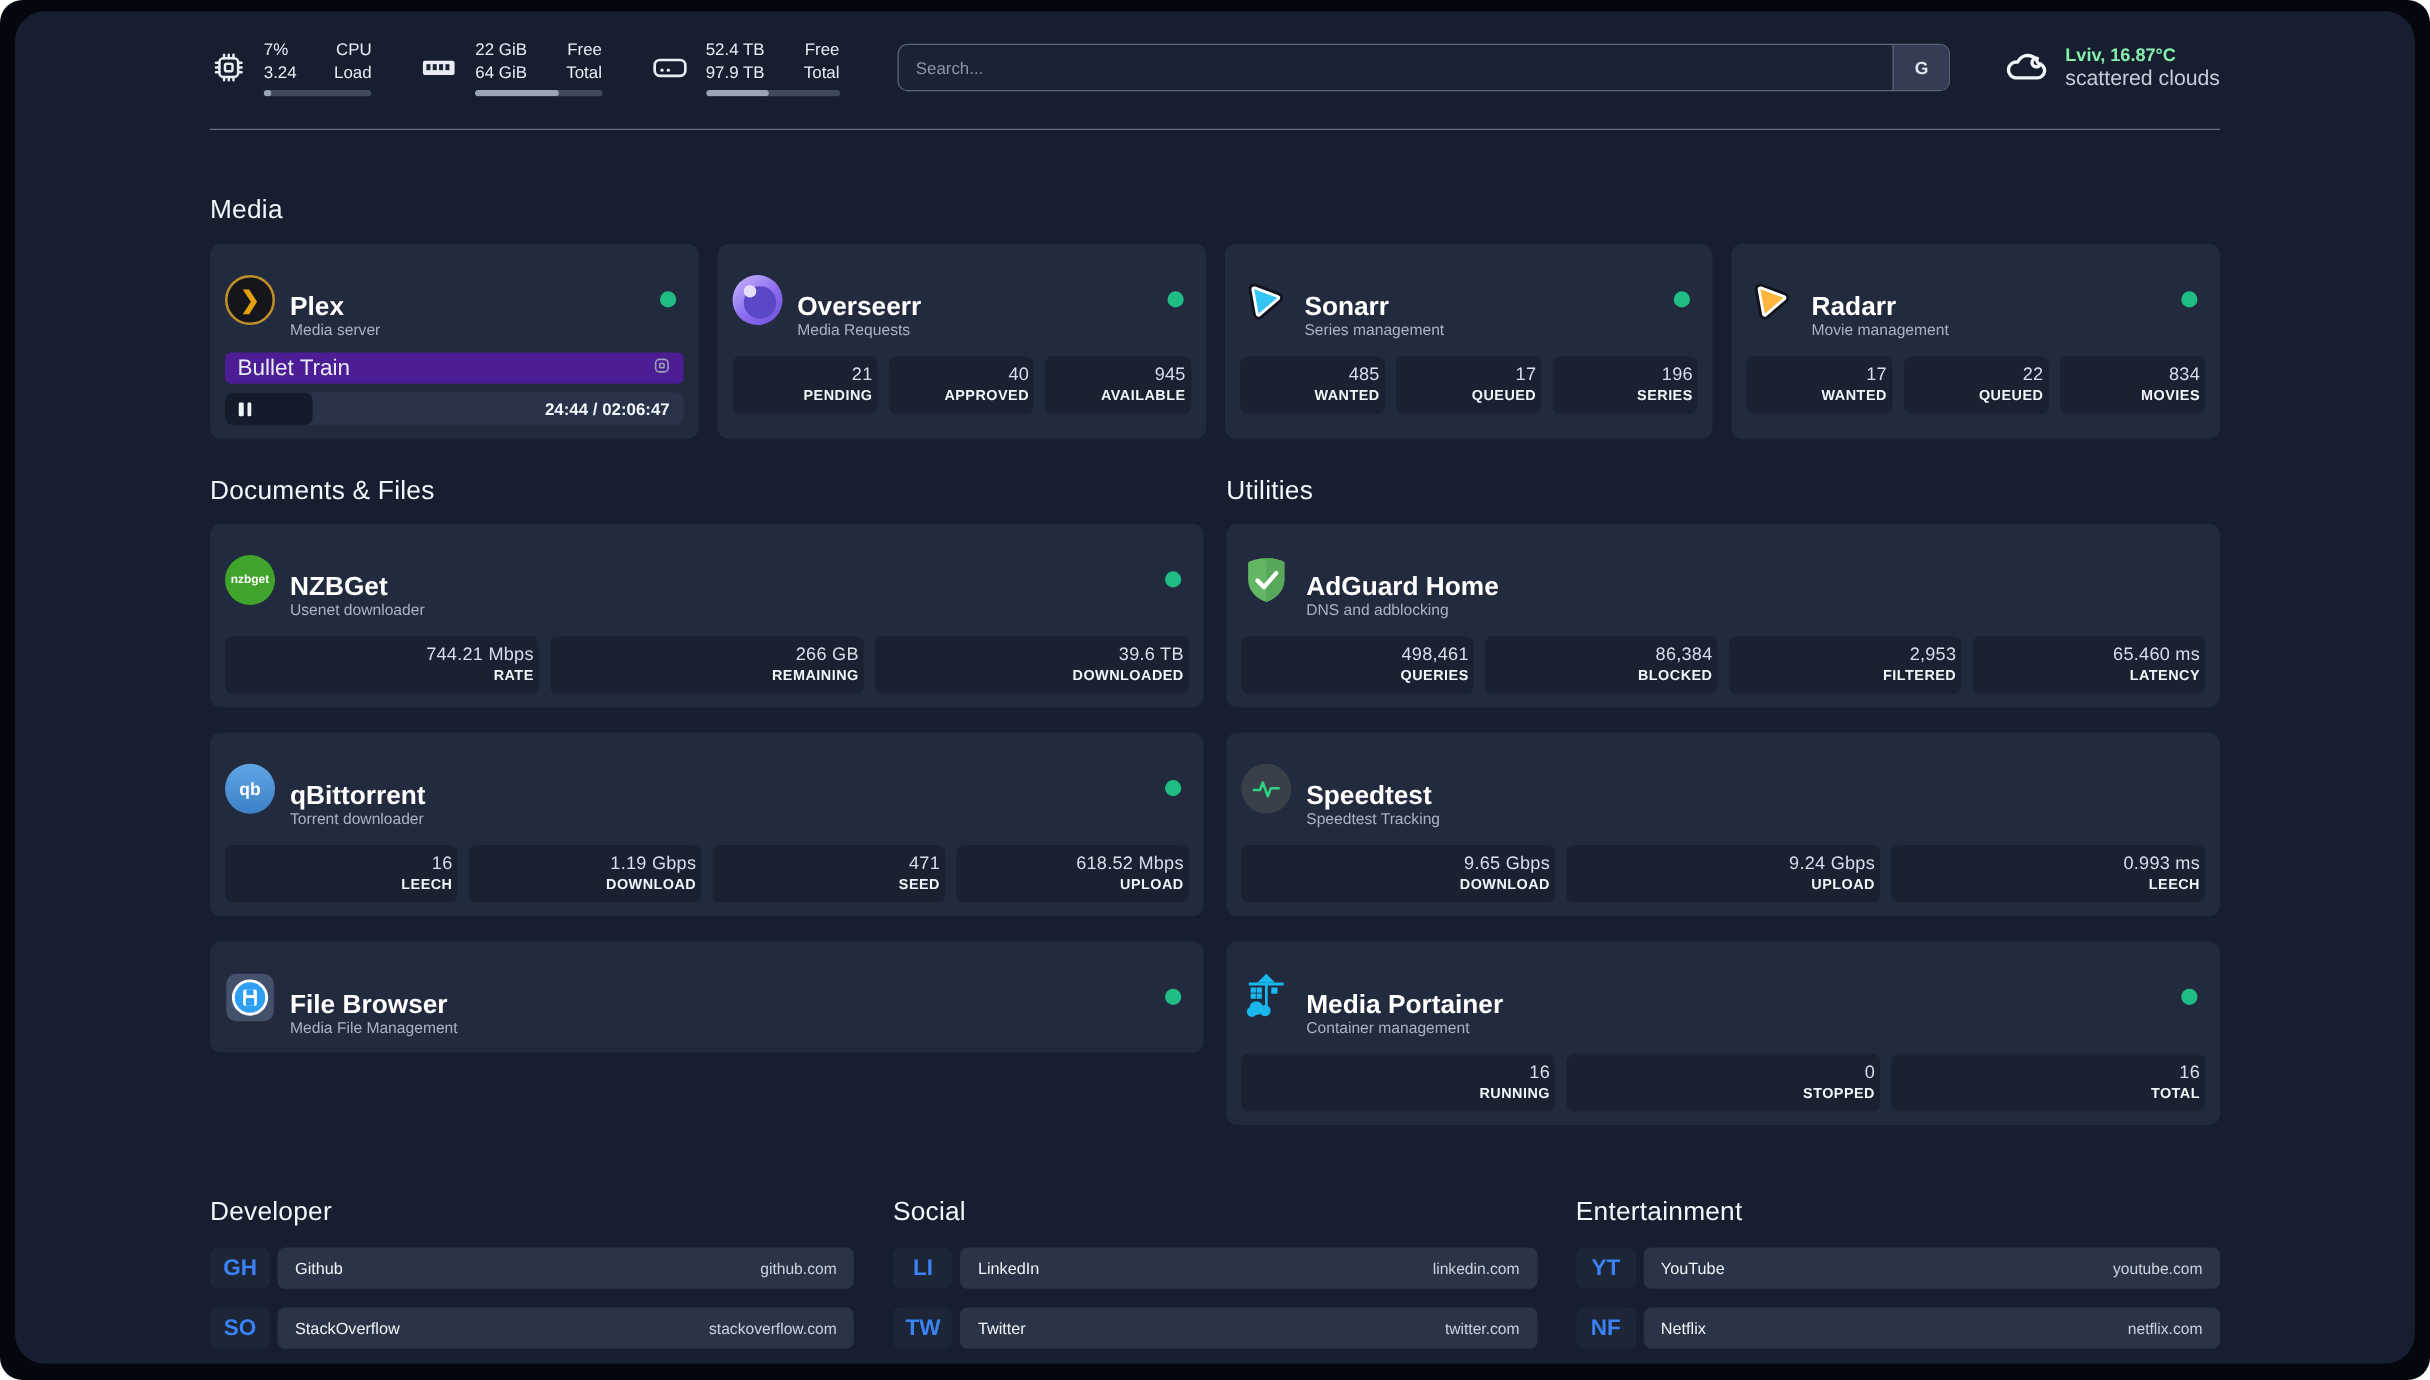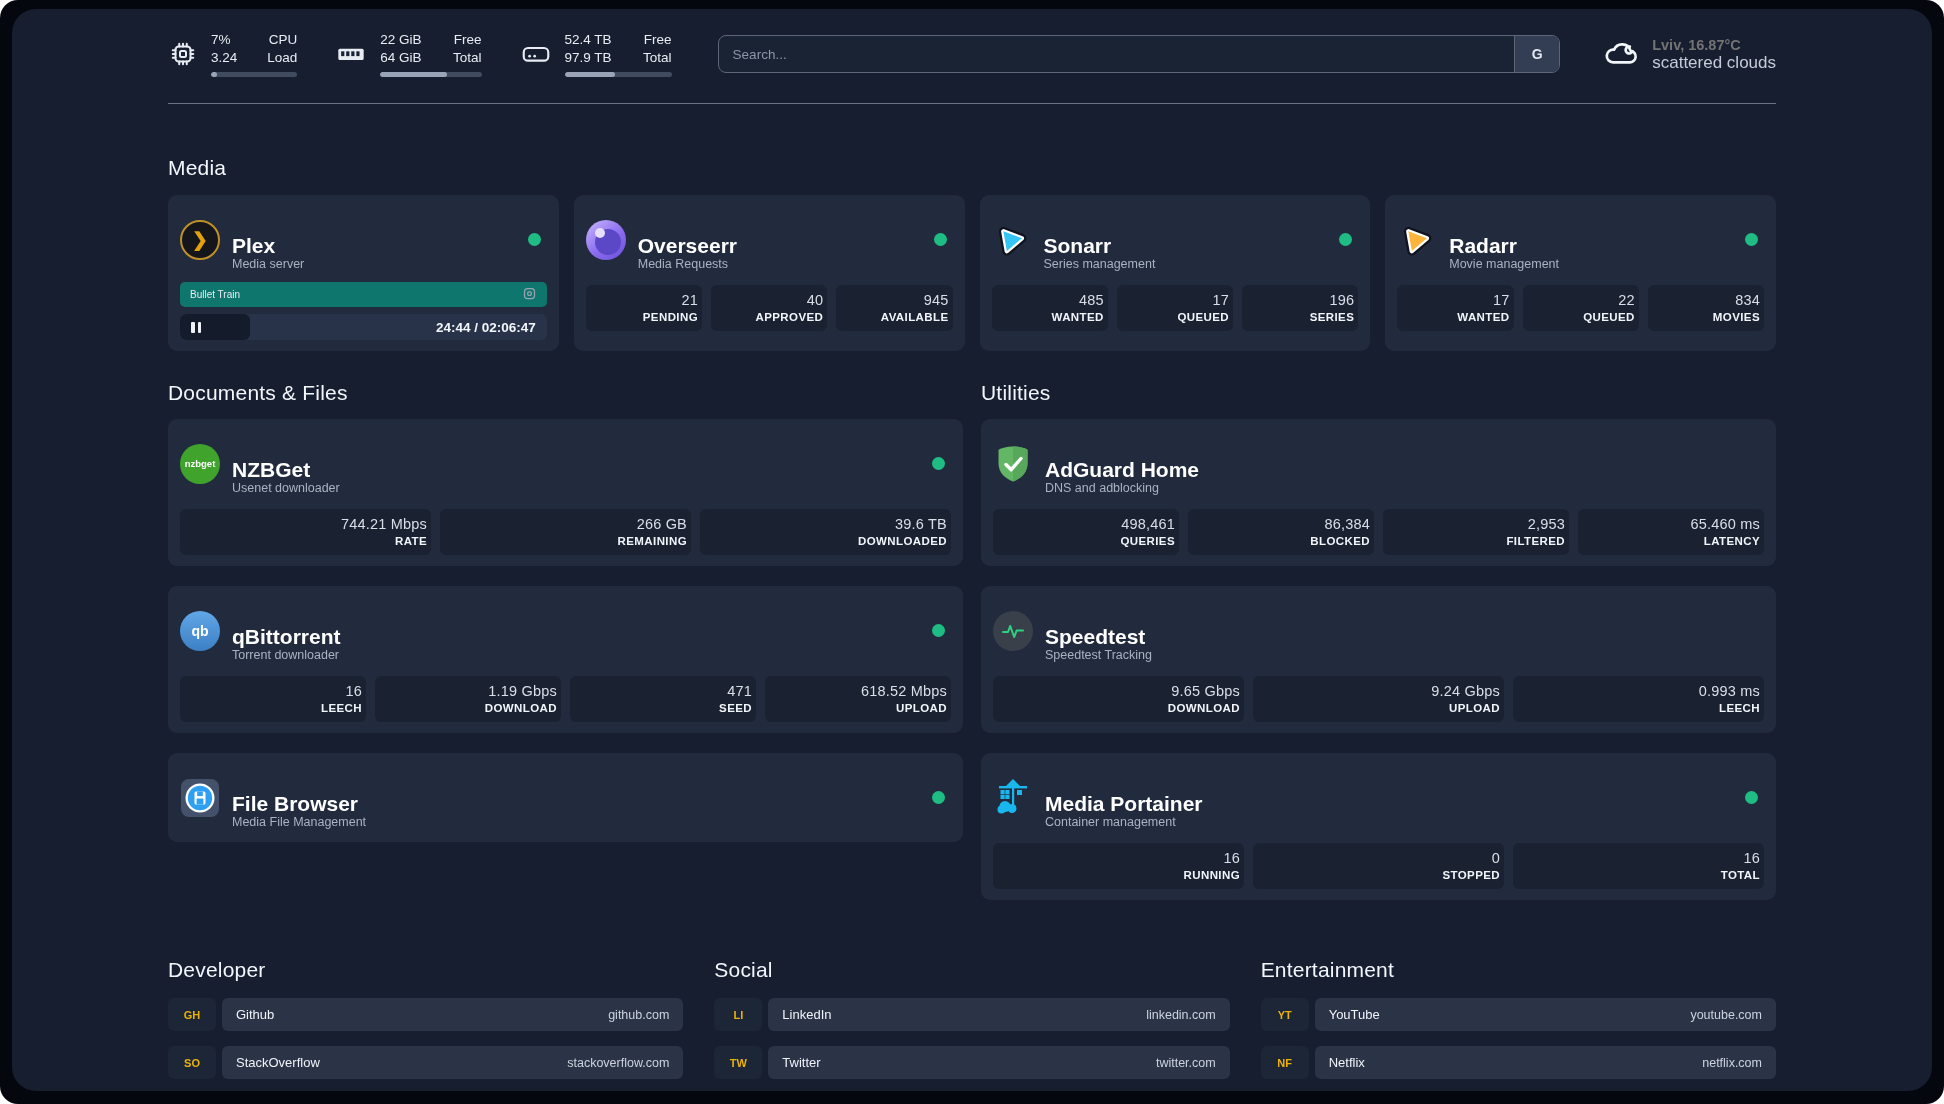--- a/index.html
+++ b/index.html
@@ -22,21 +22,21 @@
   .searchwrap{flex:1;margin:0 42px 0 46px;display:flex;height:36px;border:1px solid #5d6covere;
     border:1px solid #5d6679;border-radius:8px;background:#1a2334;overflow:hidden;}
   .search-input{flex:1;background:transparent;border:none;outline:none;color:#e7ebf2;font-size:13.5px;
     padding:0 14px;font-family:"Liberation Sans",sans-serif;}
   .search-input::placeholder{color:#8d96a8;}
   .search-engine{width:44px;background:#333d53;border-left:1px solid #5d6679;display:flex;align-items:center;
     justify-content:center;font-size:14px;font-weight:600;color:#e3e8f0;cursor:pointer;}
 
   .weather{display:flex;align-items:center;gap:12px;}
   .weather-text{display:flex;flex-direction:column;line-height:18px;}
-  .weather-main{font-size:14.5px;font-weight:700;color:#737373;}
+  .weather-main{font-size:14.5px;font-weight:700;color:#86efac;}
   .weather-sub{font-size:17px;color:#c5ccd8;}
 
   .divider{height:1px;background:#77818f;margin-top:26px;opacity:.85;}
 
   
   .section-title{font-size:21px;font-weight:500;color:#f3f6fa;letter-spacing:.2px;}
   .media-title{margin-top:52px;}
   .media-grid{display:grid;grid-template-columns:repeat(4,1fr);gap:15px;margin-top:15px;}
 
   .card{background:#222b3d;border-radius:9px;padding:11px 12px;box-sizing:border-box;}
@@ -59,41 +59,41 @@
     font-weight:700;font-size:19px;}
   .overseerr-icon{background:linear-gradient(140deg,#c9b8fd 0%,#8b6cf0 55%,#6a4fd8 100%);position:relative;overflow:hidden;}
   .overseerr-pupil{position:absolute;width:26px;height:26px;border-radius:50%;background:#5b48c6;right:5px;bottom:5px;}
   .overseerr-glint{position:absolute;width:10px;height:10px;border-radius:50%;background:#e6defc;left:9px;top:8px;}
   .nzbget-icon{background:#3fa32c;color:#ffffff;font-size:9.5px;font-weight:700;}
   .qbit-icon{background:linear-gradient(180deg,#61a7e6,#3c7fc6);color:#fff;font-size:14px;font-weight:700;}
   .speedtest-icon{background:#3a4049;}
   .app-icon-sq{width:40px;height:40px;flex:0 0 auto;display:flex;align-items:center;justify-content:center;}
 
   
-  .player-row{background:#0f766e;border-radius:5px;display:flex;align-items:center;
-    padding:0 10px;height:25px;font-size:10px;color:#e8ecf2;justify-content:space-between;margin-top:9px;}
+  .player-row{background:#4c1d95;border-radius:5px;display:flex;align-items:center;
+    padding:0 10px;height:25px;font-size:18px;color:#e8ecf2;justify-content:space-between;margin-top:9px;}
   .seek-row{background:#283349;border-radius:6px;display:flex;align-items:center;height:26px;margin-top:7px;
     overflow:hidden;position:relative;}
   .seek-fill{height:100%;background:#141b2b;border-radius:6px;display:flex;align-items:center;padding-left:11px;box-sizing:border-box;}
   .pause-icon{display:flex;gap:3px;}
   .pause-icon i{display:block;width:3.5px;height:11px;background:#eef1f6;border-radius:1px;}
   .seek-time{margin-left:auto;padding-right:11px;font-size:13.5px;font-weight:700;color:#f2f5fa;}
 
   
   .twocol{display:grid;grid-template-columns:1fr 1fr;gap:18px;margin-top:30px;}
   .col .section-title{margin-bottom:14px;}
   .col .card{margin-bottom:20px;}
   .col .card:last-child{margin-bottom:0;}
 
   
   .links-grid{display:grid;grid-template-columns:1fr 1fr 1fr;gap:31px;margin-top:58px;}
   .links-col .section-title{margin-bottom:16px;}
   .link-row{display:flex;gap:6px;height:33px;margin-bottom:15px;cursor:pointer;}
   .link-abbr{width:48px;background:#1d2636;border-radius:6px;display:flex;align-items:center;justify-content:center;
-    font-size:11px;font-weight:700;color:#eab308;flex:0 0 auto;}
+    font-size:18px;font-weight:700;color:#3b82f6;flex:0 0 auto;}
   .link-main{flex:1;background:#2b3447;border-radius:6px;display:flex;align-items:center;
     justify-content:space-between;padding:0 14px;}
   .link-name{font-size:13px;color:#f0f3f8;font-weight:500;}
   .link-domain{font-size:12.5px;color:#ccd3de;}
 </style>
 </head>
 <body>
 
 <div class="window">
 <div class="app">

